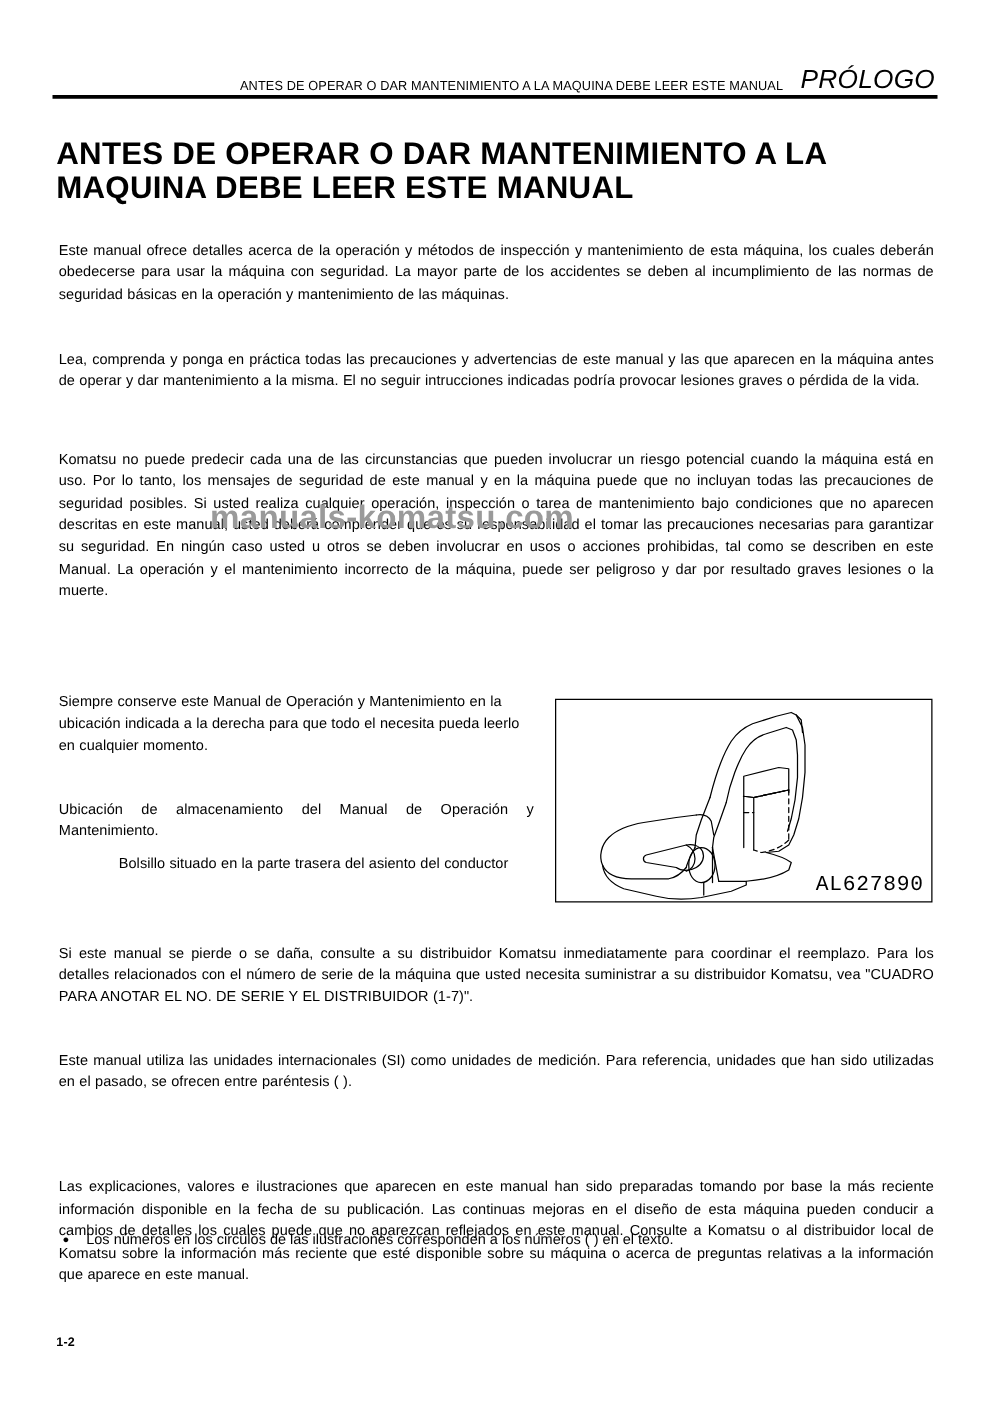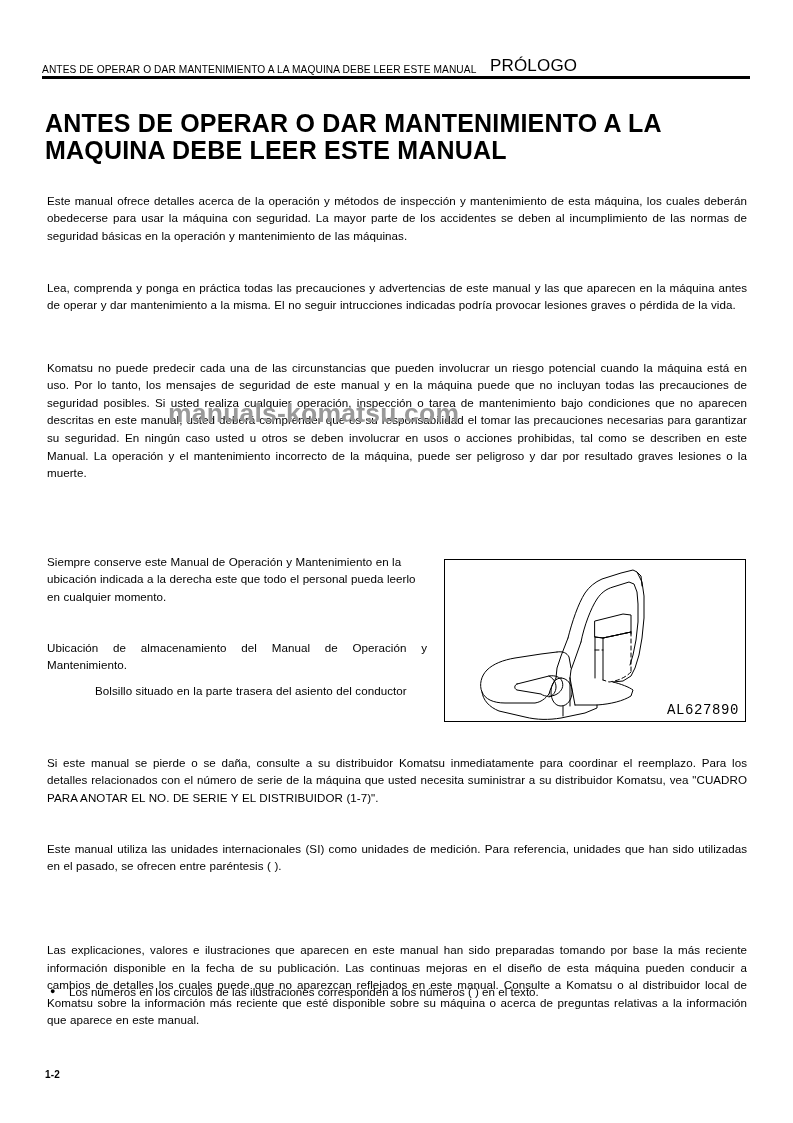--- a/index.html
+++ b/index.html
@@ -25,37 +25,38 @@
   .header {
     position: absolute;
     left: 42px;
     top: 52px;
     width: 708px;
     height: 28px;
   }
   .header-inner {
     display: flex;
     align-items: flex-end;
-    justify-content: flex-start;
+    justify-content: flex-end;
     height: 22px;
   }
   .header-left {
     font-size: 10.5px;
     letter-spacing: 0.1px;
     white-space: nowrap;
     line-height: 1;
     transform: scaleX(0.97);
     transform-origin: left bottom;
   }
   .header-right {
-    font-size: 17px;
+    font-size: 21px;
     line-height: 1;
     letter-spacing: 0.2px;
     white-space: nowrap;
     padding-right: 2px;
+    font-style: italic;
   }
   .header-rule {
     position: absolute;
     left: 0;
     top: 24px;
     width: 708px;
     height: 2.5px;
     background: #000;
   }
 
@@ -131,21 +132,21 @@
     border: 1.4px solid #000;
     background: #fff;
     box-sizing: border-box;
   }
   .figure svg { display: block; }
   .figure-code {
     position: absolute;
     right: 6px;
     bottom: 3px;
     font-family: "Liberation Mono", monospace;
-    font-size: 14px;
+    font-size: 17px;
     letter-spacing: 0.6px;
   }
 
   
   .watermark {
     position: absolute;
     left: 168px;
     top: 398px;
     font-size: 26px;
     font-weight: bold;
@@ -181,21 +182,21 @@
   </div>
 
   <h1 class="doc-title">
     <span class="l1">ANTES DE OPERAR O DAR MANTENIMIENTO A LA</span>
     <span class="l2">MAQUINA DEBE LEER ESTE MANUAL</span>
   </h1>
 
   <p class="body-text p1">Este manual ofrece detalles acerca de la operación y métodos de inspección y mantenimiento de esta máquina, los cuales deberán obedecerse para usar la máquina con seguridad. La mayor parte de los accidentes se deben al incumplimiento de las normas de seguridad básicas en la operación y mantenimiento de las máquinas.</p>
   <p class="body-text p2">Lea, comprenda y ponga en práctica todas las precauciones y advertencias de este manual y las que aparecen en la máquina antes de operar y dar mantenimiento a la misma. El no seguir intrucciones indicadas podría provocar lesiones graves o pérdida de la vida.</p>
   <p class="body-text p3">Komatsu no puede predecir cada una de las circunstancias que pueden involucrar un riesgo potencial cuando la máquina está en uso. Por lo tanto, los mensajes de seguridad de este manual y en la máquina puede que no incluyan todas las precauciones de seguridad posibles. Si usted realiza cualquier operación, inspección o tarea de mantenimiento bajo condiciones  que no aparecen descritas en este manual, usted deberá comprender que es su responsabilidad el tomar las precauciones necesarias para garantizar su seguridad. En ningún caso usted u otros se deben involucrar en usos o acciones prohibidas, tal como se describen en este Manual. La operación y el mantenimiento incorrecto de la máquina, puede ser peligroso y dar por resultado graves lesiones o la muerte.</p>
-  <p class="body-text p5">Siempre conserve este Manual de Operación y Mantenimiento en la ubicación indicada a la derecha este que todo el personal pueda leerlo en cualquier momento.</p>
+  <p class="body-text p5">Siempre conserve este Manual de Operación y Mantenimiento en la ubicación indicada a la derecha para que todo el necesita pueda leerlo en cualquier momento.</p>
   <p class="body-text p6">Ubicación de almacenamiento del Manual de Operación y Mantenimiento.</p>
   <p class="body-text p7">Bolsillo situado en la parte trasera del asiento del conductor</p>
   <p class="body-text p8">Si este manual se pierde o se daña, consulte a su distribuidor Komatsu inmediatamente para coordinar el reemplazo. Para los detalles relacionados con el número de serie de la máquina que usted necesita suministrar a su distribuidor Komatsu, vea "CUADRO PARA ANOTAR EL NO. DE SERIE Y EL DISTRIBUIDOR (1-7)".</p>
   <p class="body-text p9">Este manual utiliza las unidades internacionales (SI) como unidades de medición. Para referencia, unidades que han sido utilizadas en el pasado, se ofrecen entre paréntesis ( ).</p>
   <p class="body-text p10">Las explicaciones, valores e ilustraciones que aparecen en este manual han sido preparadas tomando por base la más reciente información disponible en la fecha de su publicación. Las continuas mejoras en el diseño de esta máquina pueden conducir a cambios de detalles los cuales puede que no aparezcan reflejados en este manual. Consulte a Komatsu o al distribuidor local de Komatsu sobre la información más reciente que esté disponible sobre su máquina o acerca de preguntas relativas a la información que aparece en este manual.</p>
 
   <div class="watermark">manuals-komatsu.com</div>
 
   <div class="figure">
     <svg width="299" height="160" viewBox="0 0 299 160" fill="none" stroke="#000" stroke-width="1" stroke-linejoin="round" stroke-linecap="round">

